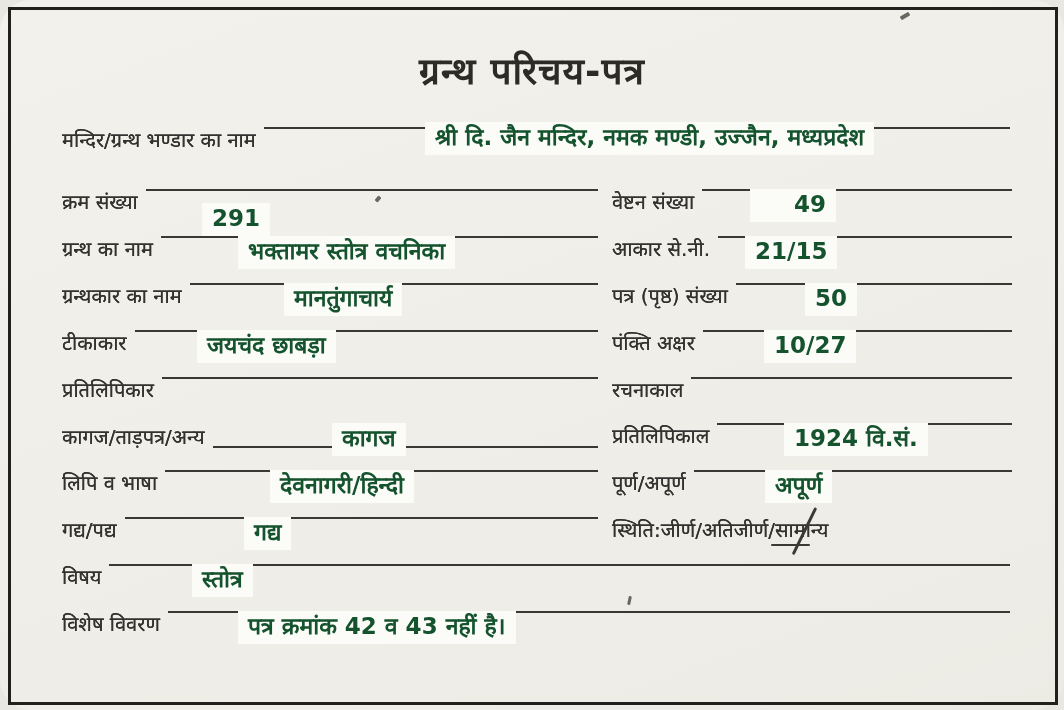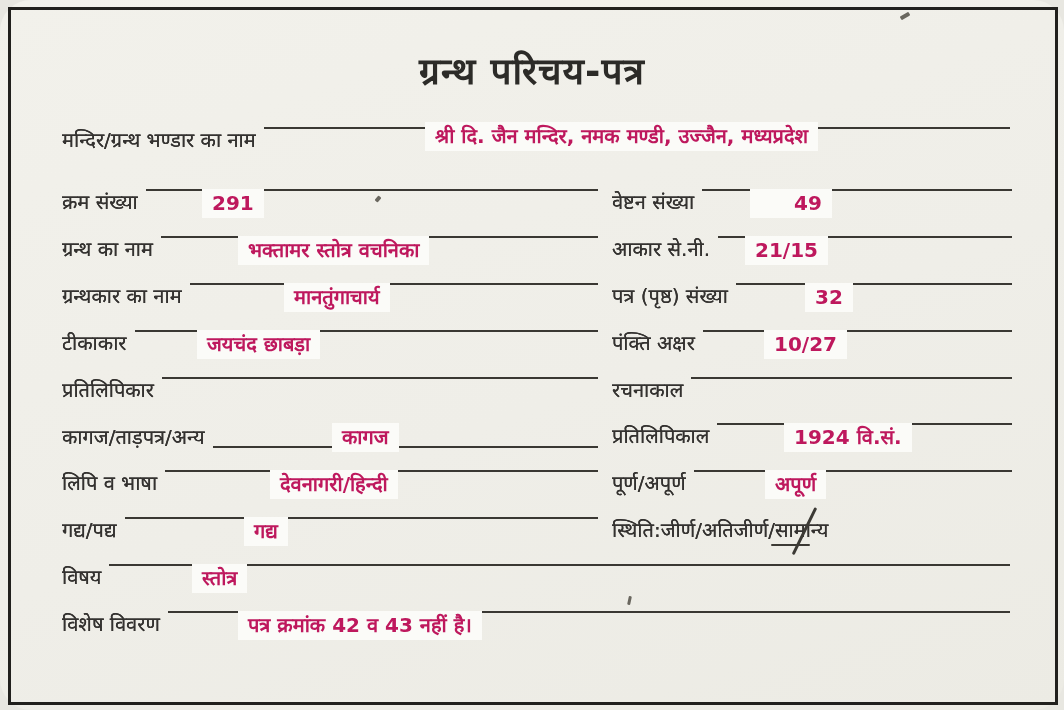--- a/index.html
+++ b/index.html
@@ -52,23 +52,23 @@
   .rule {
     flex: 1;
     height: 21px;
     margin-left: 8px;
     border-bottom: 2px solid #3a3833;
   }
   .val {
     position: absolute;
     top: 21px;
     font-weight: bold;
-    font-size: 20px;
+    font-size: 23px;
     line-height: 1.3;
-    color: #be185d;
+    color: #14532d;
     background: #fbfbf8;
     padding: 1px 10px 2px 10px;
     white-space: nowrap;
   }
   .ticked {
     position: relative;
     display: inline-block;
   }
   
   .ticked::after {
@@ -109,21 +109,21 @@
 
   <div class="field" style="left:62px; top:106px; width:948px;">
     <span class="lbl">मन्दिर/ग्रन्थ भण्डार का नाम</span>
     <span class="rule"></span>
     <span class="val" style="left:363px; top:16px;">श्री दि. जैन मन्दिर, नमक मण्डी, उज्जैन, मध्यप्रदेश</span>
   </div>
 
   <div class="field" style="left:62px; top:168px; width:536px;">
     <span class="lbl">क्रम संख्या</span>
     <span class="rule"></span>
-    <span class="val" style="left:140px;">291</span>
+    <span class="val" style="left:140px;margin-top:14px;">291</span>
   </div>
   <div class="field" style="left:612px; top:168px; width:400px;">
     <span class="lbl">वेष्टन संख्या</span>
     <span class="rule"></span>
     <span class="val" style="left:138px;padding-left:44px;">49</span>
   </div>
 
   <div class="field" style="left:62px; top:215px; width:536px;">
     <span class="lbl">ग्रन्थ का नाम</span>
     <span class="rule"></span>
@@ -136,21 +136,21 @@
   </div>
 
   <div class="field" style="left:62px; top:262px; width:536px;">
     <span class="lbl">ग्रन्थकार का नाम</span>
     <span class="rule"></span>
     <span class="val" style="left:222px;">मानतुंगाचार्य</span>
   </div>
   <div class="field" style="left:612px; top:262px; width:400px;">
     <span class="lbl">पत्र (पृष्ठ) संख्या</span>
     <span class="rule"></span>
-    <span class="val" style="left:193px;">32</span>
+    <span class="val" style="left:193px;">50</span>
   </div>
 
   <div class="field" style="left:62px; top:309px; width:536px;">
     <span class="lbl">टीकाकार</span>
     <span class="rule"></span>
     <span class="val" style="left:135px;">जयचंद छाबड़ा</span>
   </div>
   <div class="field" style="left:612px; top:309px; width:400px;">
     <span class="lbl">पंक्ति अक्षर</span>
     <span class="rule"></span>

